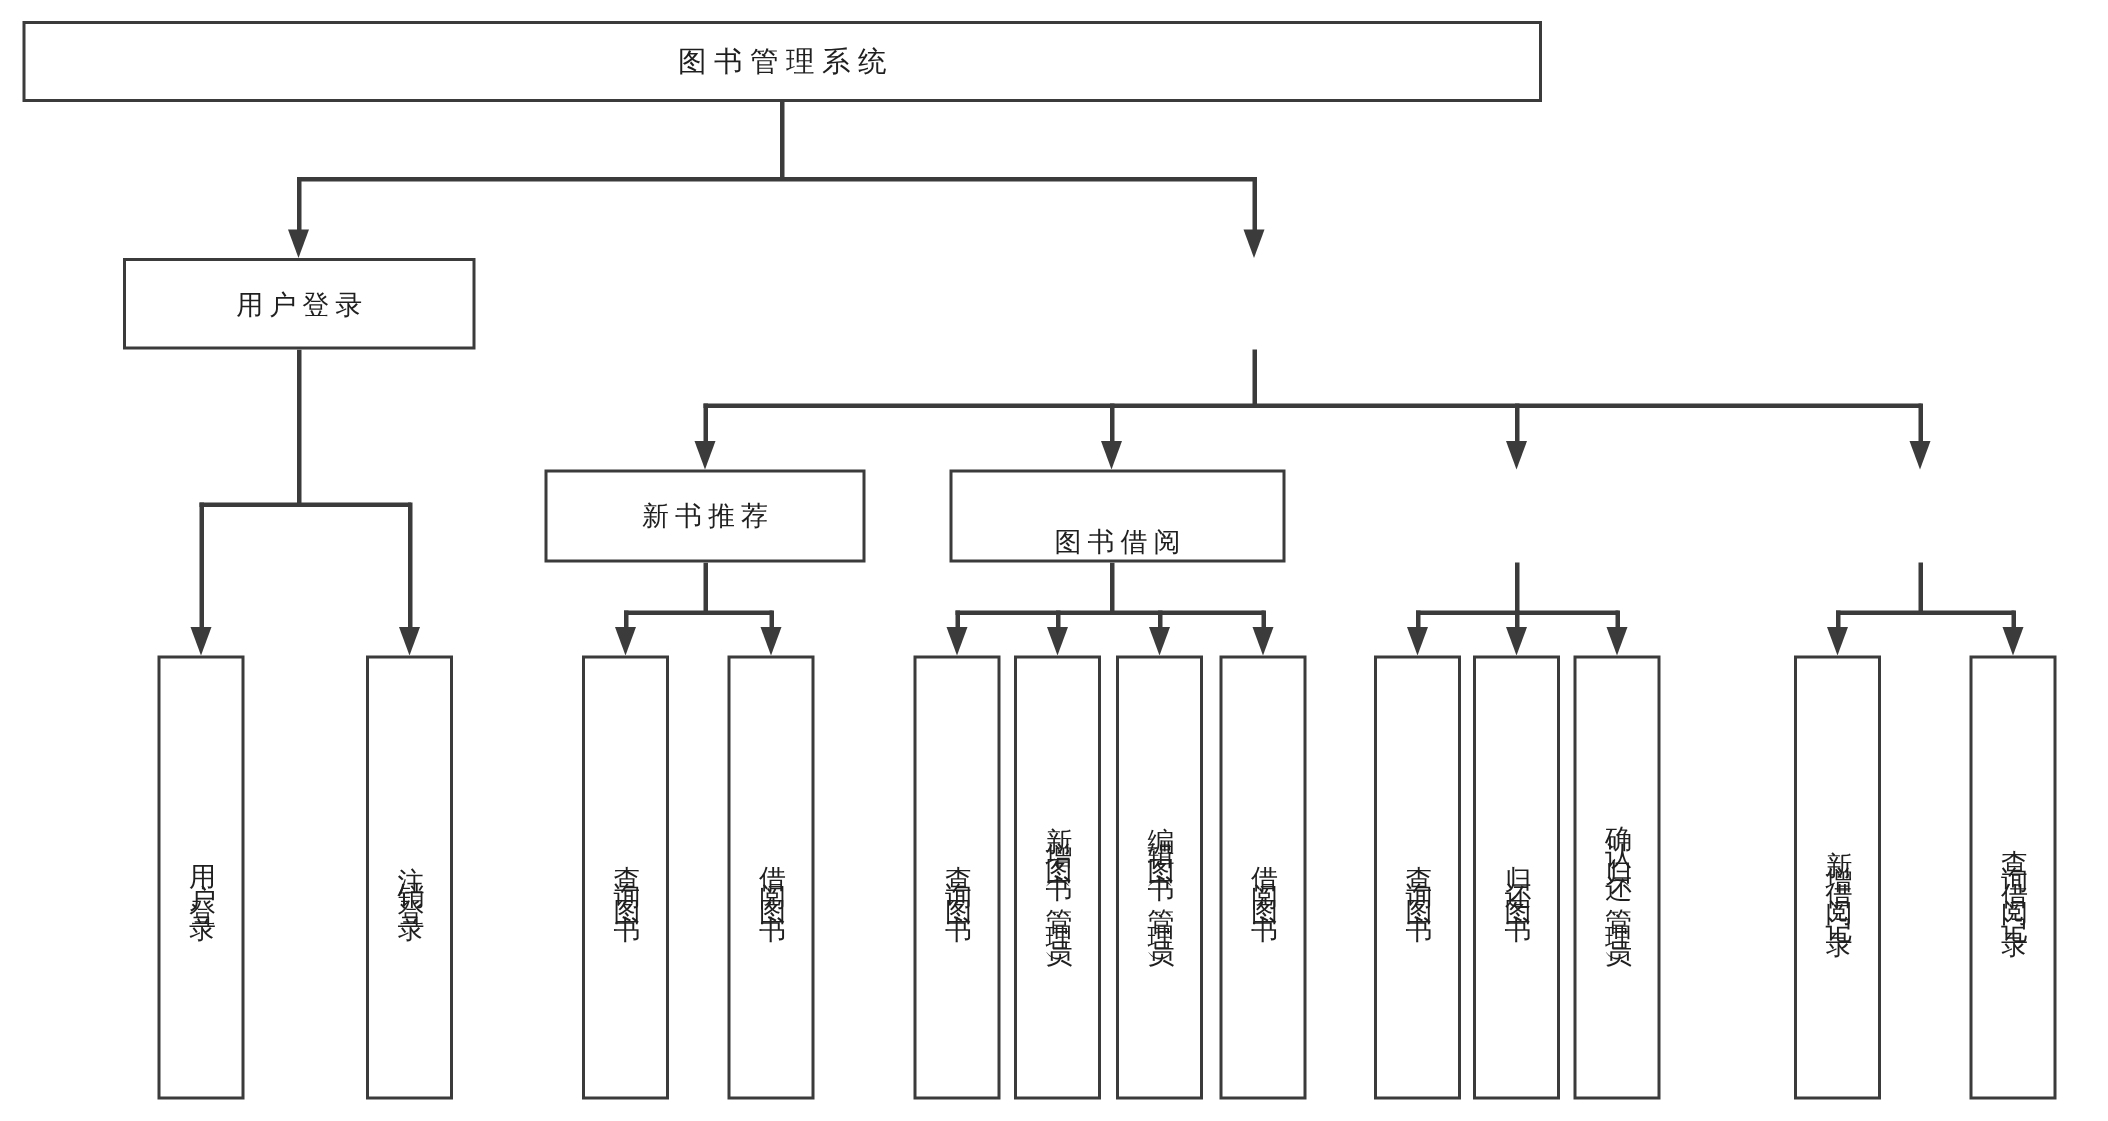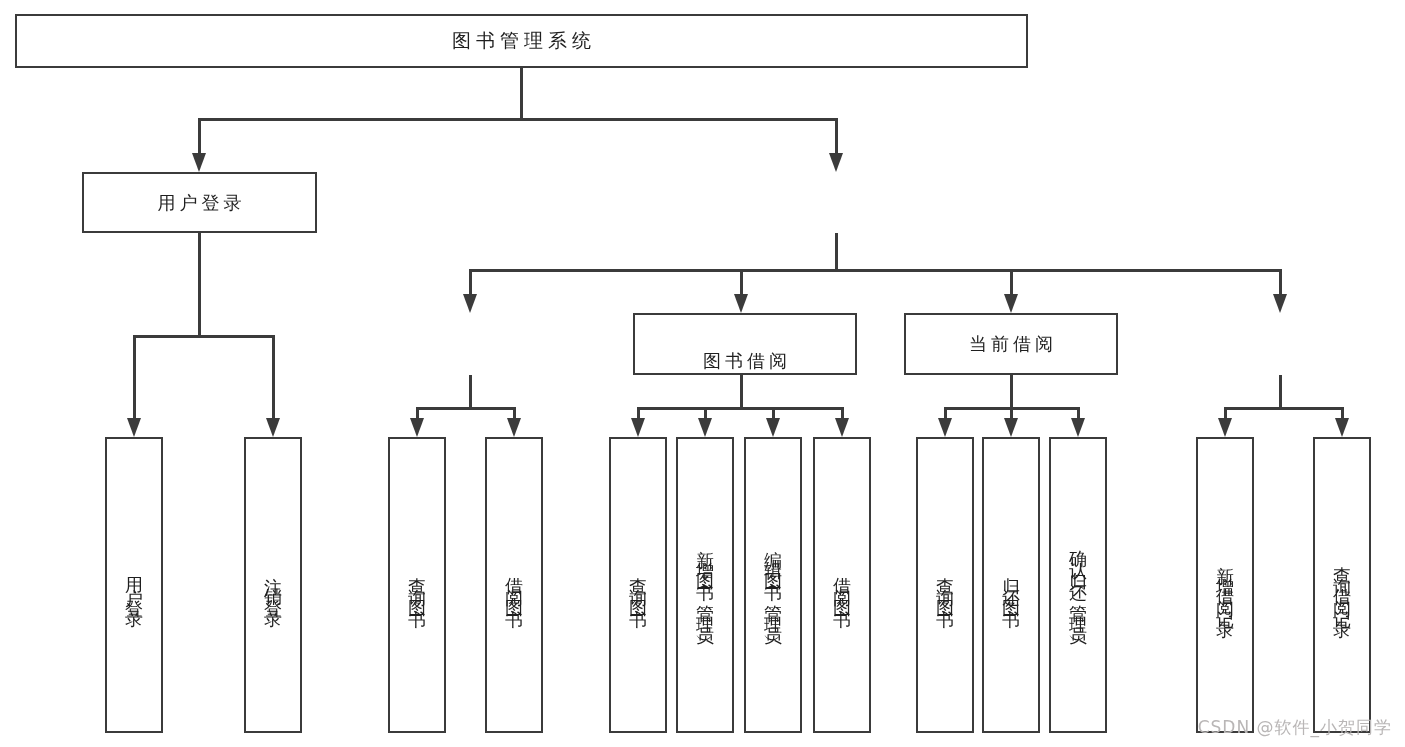--- a/index.html
+++ b/index.html
@@ -135,25 +135,25 @@
   <div class="arr" style="left:1335px;top:418px;"></div>
 
   <div class="node root" style="left:15px;top:14px;width:1013px;height:54px;">
     <span class="lbl">图书管理系统</span>
   </div>
 
   <div class="node" style="left:82px;top:172px;width:235px;height:61px;">
     <span class="lbl">用户登录</span>
   </div>
 
+  <div class="node" style="left:363px;top:313px;width:214px;height:62px;">
+    <span class="lbl">新书推荐</span>
+  </div>
   <div class="node" style="left:633px;top:313px;width:224px;height:62px;align-items:flex-end;">
     <span class="lbl">图书借阅</span>
-  </div>
-  <div class="node" style="left:904px;top:313px;width:214px;height:62px;">
-    <span class="lbl">当前借阅</span>
   </div>
 
   <div class="vnode" style="left:105px;top:437px;width:58px;height:296px;">
     <span class="vlbl">用户登录</span>
   </div>
   <div class="vnode" style="left:244px;top:437px;width:58px;height:296px;">
     <span class="vlbl">注销登录</span>
   </div>
   <div class="vnode" style="left:388px;top:437px;width:58px;height:296px;">
     <span class="vlbl">查询图书</span>
@@ -182,15 +182,14 @@
   <div class="vnode" style="left:1049px;top:437px;width:58px;height:296px;">
     <span class="vlbl">确认归还（管理员）</span>
   </div>
   <div class="vnode" style="left:1196px;top:437px;width:58px;height:296px;">
     <span class="vlbl">新增借阅记录</span>
   </div>
   <div class="vnode" style="left:1313px;top:437px;width:58px;height:296px;">
     <span class="vlbl">查询借阅记录</span>
   </div>
 
-  <div class="watermark">CSDN @软件_小贺同学</div>
 
 </div>
 
 </body></html>

